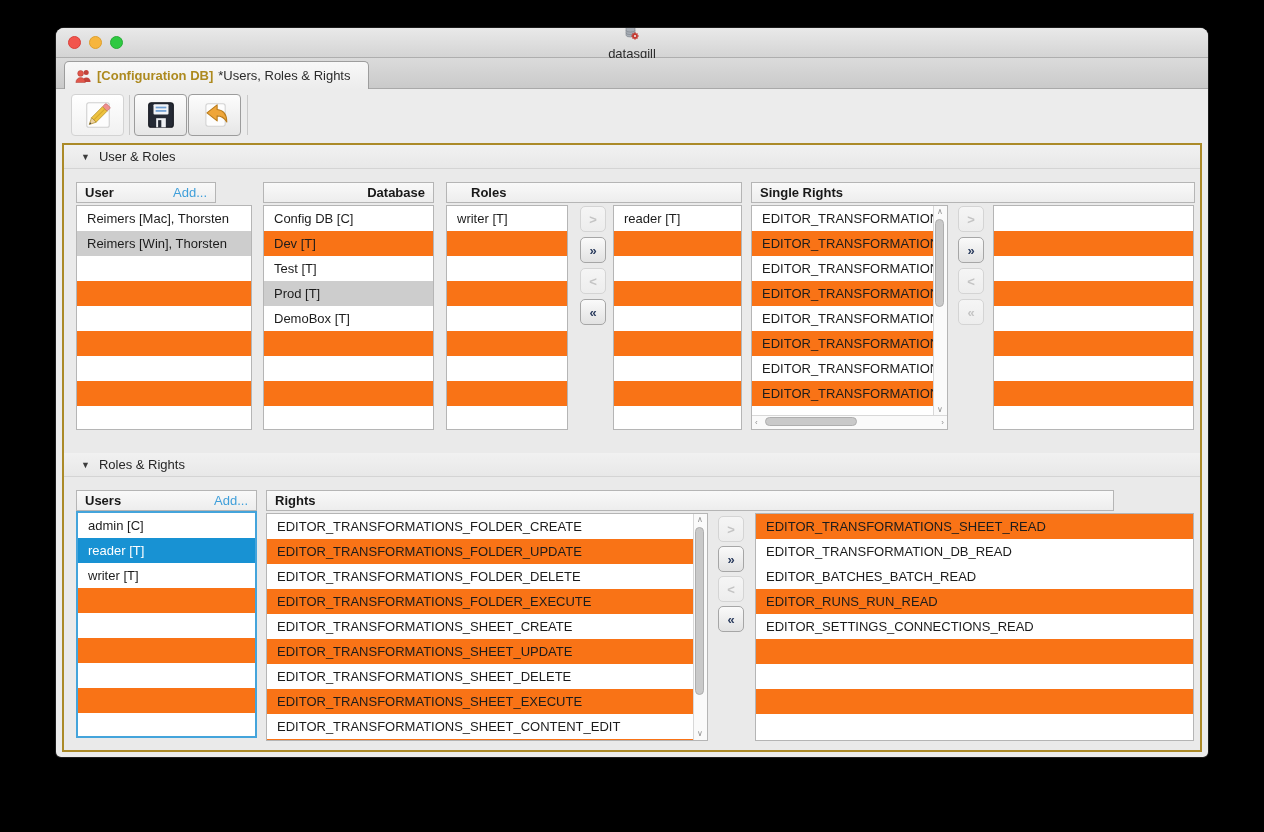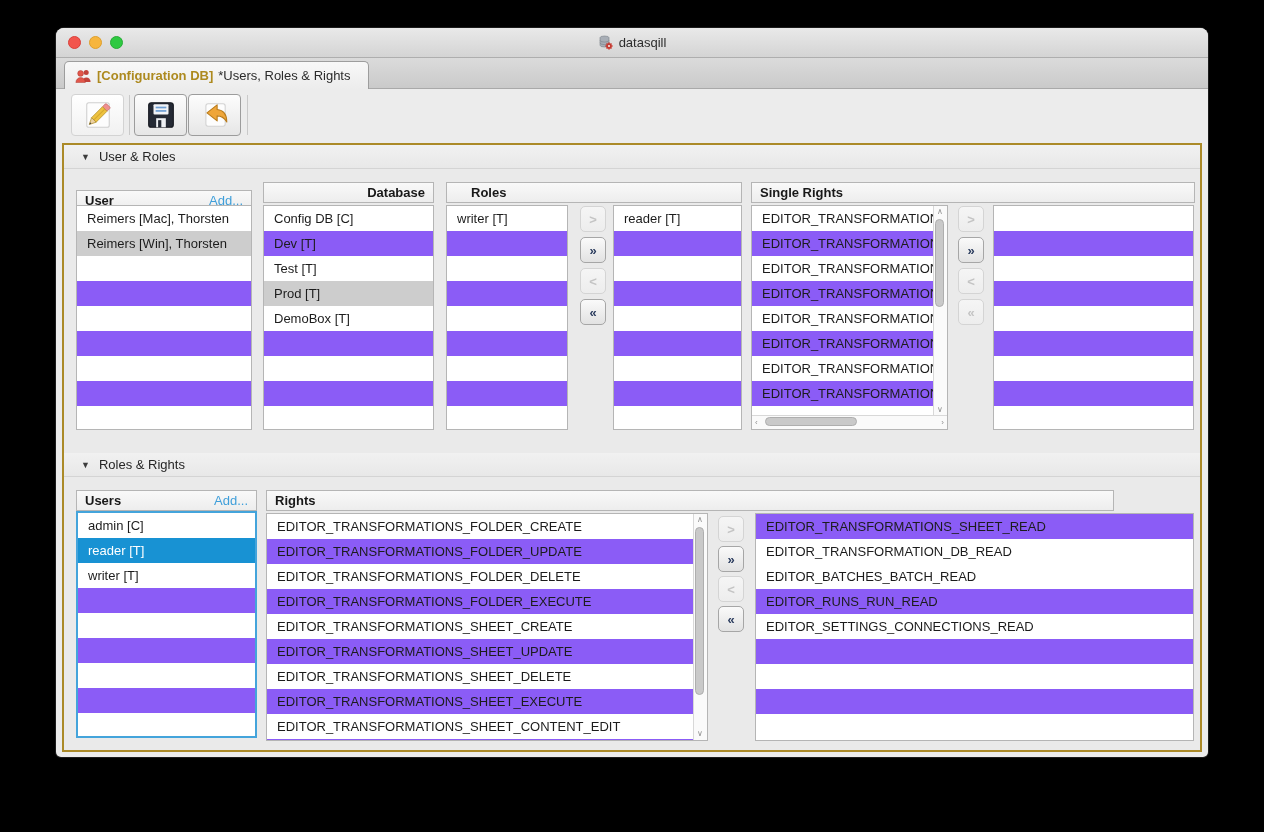--- a/index.html
+++ b/index.html
@@ -9,21 +9,21 @@
           border-radius:8px 8px 5px 5px;overflow:hidden;box-shadow:0 0 0 1px #1c1c1c;}
 
   
   .titlebar{height:29px;background:linear-gradient(#e9e9e9,#d4d4d4);border-bottom:1px solid #aeaeae;
             display:flex;align-items:center;justify-content:center;position:relative;}
   .traffic{position:absolute;left:12px;top:8px;display:flex;gap:8px;}
   .tl{width:13px;height:13px;border-radius:50%;box-sizing:border-box;}
   .tl.red{background:#f2554d;border:1px solid #d8413a;}
   .tl.yellow{background:#f6b53d;border:1px solid #dd9f2c;}
   .tl.green{background:#2ec941;border:1px solid #27ab36;}
-  .titlecenter{display:flex;align-items:center;gap:6px;font-size:13px;color:#2c2c2c;}
+  .titlecenter{display:flex;align-items:center;gap:6px;font-size:13px;color:#2c2c2c;flex-direction:column;}
 
   
   .tabbar{height:31px;background:linear-gradient(#dbdbdb,#cacaca);border-bottom:1px solid #a9a9a9;position:relative;box-sizing:border-box;}
   .tab{position:absolute;left:8px;top:3px;width:305px;height:28px;box-sizing:border-box;
        background:linear-gradient(#f8f8f8,#ececec);border:1px solid #9d9d9d;border-bottom:none;
        border-radius:5px 5px 0 0;display:flex;align-items:center;gap:5px;padding:0 10px;font-size:13px;z-index:2;}
   .tab-prefix{color:#ad8a1f;font-weight:700;white-space:pre;}
   .tab-label{color:#2b2b2b;white-space:pre;}
 
   
@@ -46,21 +46,21 @@
 
   .phead{background:linear-gradient(#f9f9f9,#ededed);border:1px solid #b5b5b5;display:flex;
          align-items:center;justify-content:space-between;padding:0 8px;font-size:13px;height:21px;}
   .phead .ptitle{font-weight:700;color:#181818;}
   .phead .add{color:#3f9fda;cursor:pointer;}
 
   .list{background:#fff;border:1px solid #b5b5b5;overflow:hidden;position:absolute;}
   .list.focus{border:2px solid #44a4db;}
   .row{height:25px;line-height:25px;padding-left:10px;font-size:13px;color:#1c1c1c;
        white-space:nowrap;overflow:hidden;}
-  .row.alt{background:#8b5cf6;}
+  .row.alt{background:#f97316;}
   .row.sel-gray{background:#cdcdcd;}
   .row.sel-blue{background:#1892d3;color:#fff;}
 
   
   .xfer{width:26px;height:26px;border-radius:5px;display:flex;align-items:center;justify-content:center;
         font-size:13px;font-weight:700;padding:0;font-family:"Liberation Sans","DejaVu Sans",sans-serif;}
   .xfer.on{background:linear-gradient(#fafafa,#e2e2e2);border:1px solid #a6a6a6;color:#2b3c5e;}
   .xfer.dis{background:linear-gradient(#f5f5f5,#ededed);border:1px solid #d4d4d4;color:#c4c4c4;}
 
   
@@ -156,21 +156,21 @@
     <div class="tsep" style="left:191px;"></div>
   </div>
 
   <div class="goldbox">
 
     <div class="sechead" style="left:0;top:0;width:1136px;height:24px;">
       <span class="tri">▼</span>
       <span>User &amp; Roles</span>
     </div>
 
-    <div class="phead" style="left:12px;top:37px;width:176px;margin-top:8px;">
+    <div class="phead" style="left:12px;top:37px;width:140px;">
       <span class="ptitle">User</span>
       <span class="add">Add...</span>
     </div>
     <div class="list" id="user-list" style="left:12px;top:60px;width:176px;height:225px;">
         <div class="row">Reimers [Mac], Thorsten</div>
         <div class="row sel-gray">Reimers [Win], Thorsten</div>
         <div class="row"></div>
         <div class="row alt"></div>
         <div class="row"></div>
         <div class="row alt"></div>

